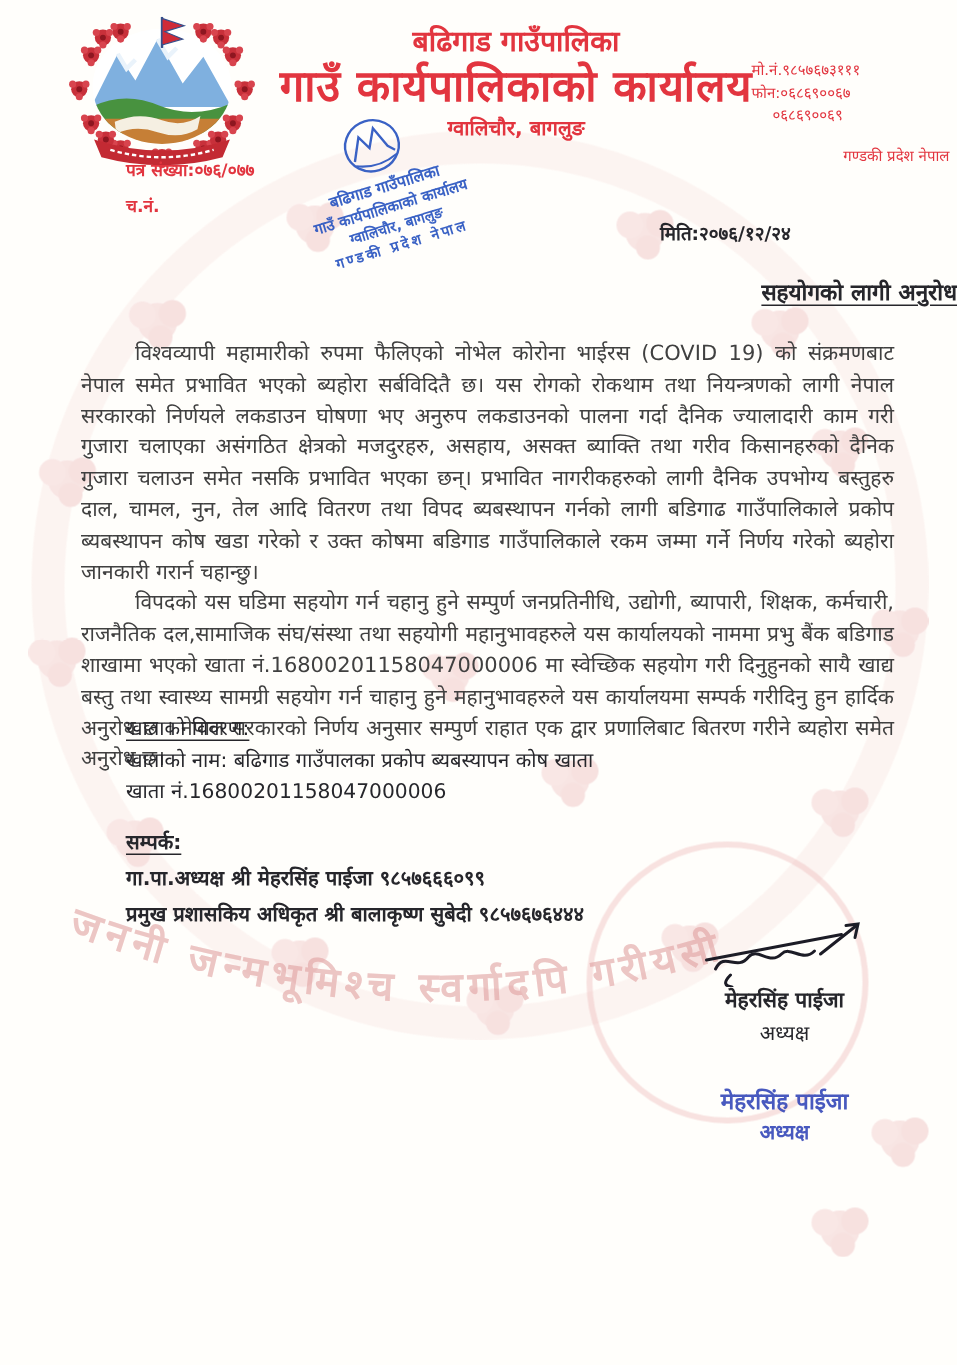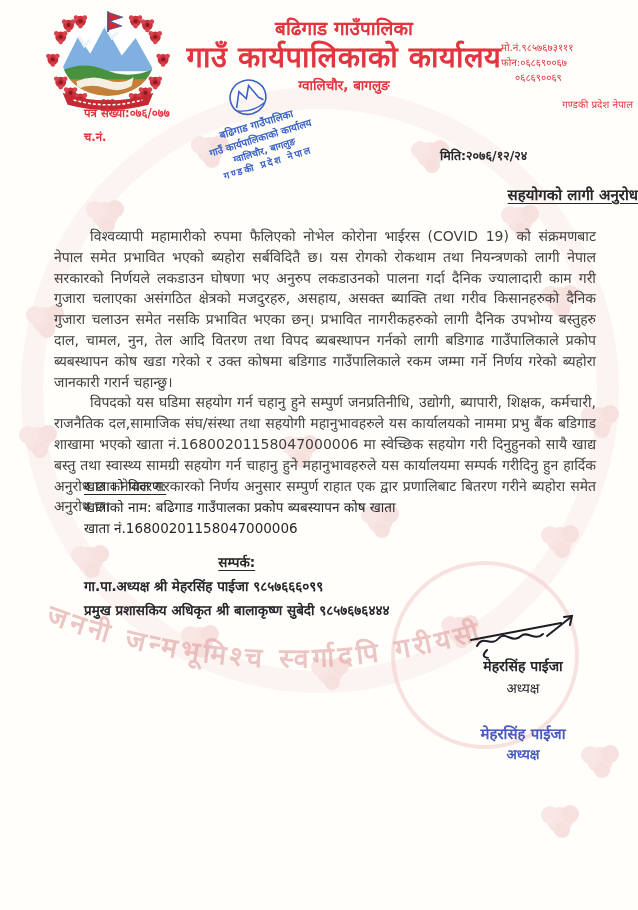--- a/index.html
+++ b/index.html
@@ -43,21 +43,21 @@
   .body-text{
     position:absolute;left:54px;top:226px;width:542px;
     font-size:14px;line-height:20.8px;color:#404040;
     text-align:justify;
   }
   .body-text p{margin:0;text-indent:36px;}
   
   .account{position:absolute;left:84px;top:476px;color:#26262b;font-size:13.5px;font-weight:normal;line-height:21px;}
   .account .underlined{text-decoration:underline;text-underline-offset:3px;}
   .contacts{position:absolute;left:84px;top:550px;color:#26262b;font-size:13.5px;font-weight:bold;line-height:24px;}
-  .contacts .underlined{text-decoration:underline;text-underline-offset:3px;text-align:center;}
+  .contacts .underlined{text-decoration:underline;text-underline-offset:3px;}
   
   .sig-block{position:absolute;left:428px;top:614px;width:190px;text-align:center;color:#26262b;}
   .sig-scrawl{display:block;margin:0 auto -2px auto;}
   .sig-name{font-size:14px;font-weight:bold;}
   .sig-title{font-size:13.5px;margin-top:4px;}
   .sig-stamp-name{font-size:15px;font-weight:bold;color:#3548b8;margin-top:26px;opacity:.9;}
   .sig-stamp-title{font-size:13.5px;font-weight:bold;color:#3548b8;margin-top:2px;opacity:.9;}
 </style>
 </head>
 <body>

